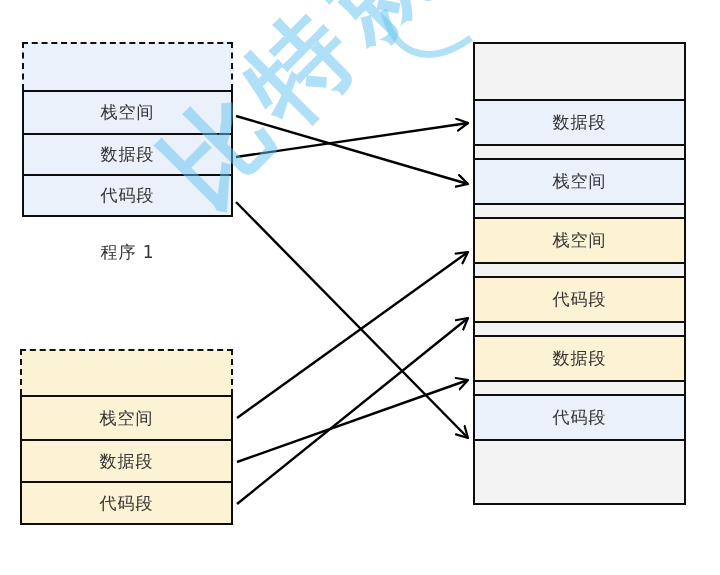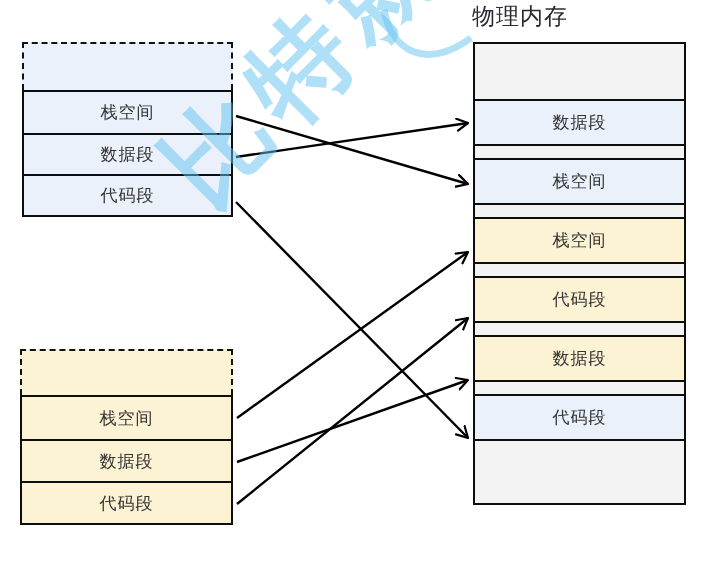--- a/index.html
+++ b/index.html
@@ -80,31 +80,31 @@
 <div id="stage">
 
   <div id="program1" class="program-block">
     <div class="dashed-section"></div>
     <div class="solid-section">
       <div class="segment-row">栈空间</div>
       <div class="segment-row">数据段</div>
       <div class="segment-row">代码段</div>
     </div>
   </div>
+  <div id="program1-label" class="program-label">程序 1</div>
 
   <div id="program2" class="program-block">
     <div class="dashed-section"></div>
     <div class="solid-section">
       <div class="segment-row">栈空间</div>
       <div class="segment-row">数据段</div>
       <div class="segment-row">代码段</div>
     </div>
   </div>
 
-  <div id="physical-title">物理内存</div>
   <div id="physical-column">
     <div class="mem-seg free cap-top"></div>
     <div class="mem-seg owner-program1">数据段</div>
     <div class="mem-seg free"></div>
     <div class="mem-seg owner-program1">栈空间</div>
     <div class="mem-seg free"></div>
     <div class="mem-seg owner-program2">栈空间</div>
     <div class="mem-seg free"></div>
     <div class="mem-seg owner-program2">代码段</div>
     <div class="mem-seg free"></div>

